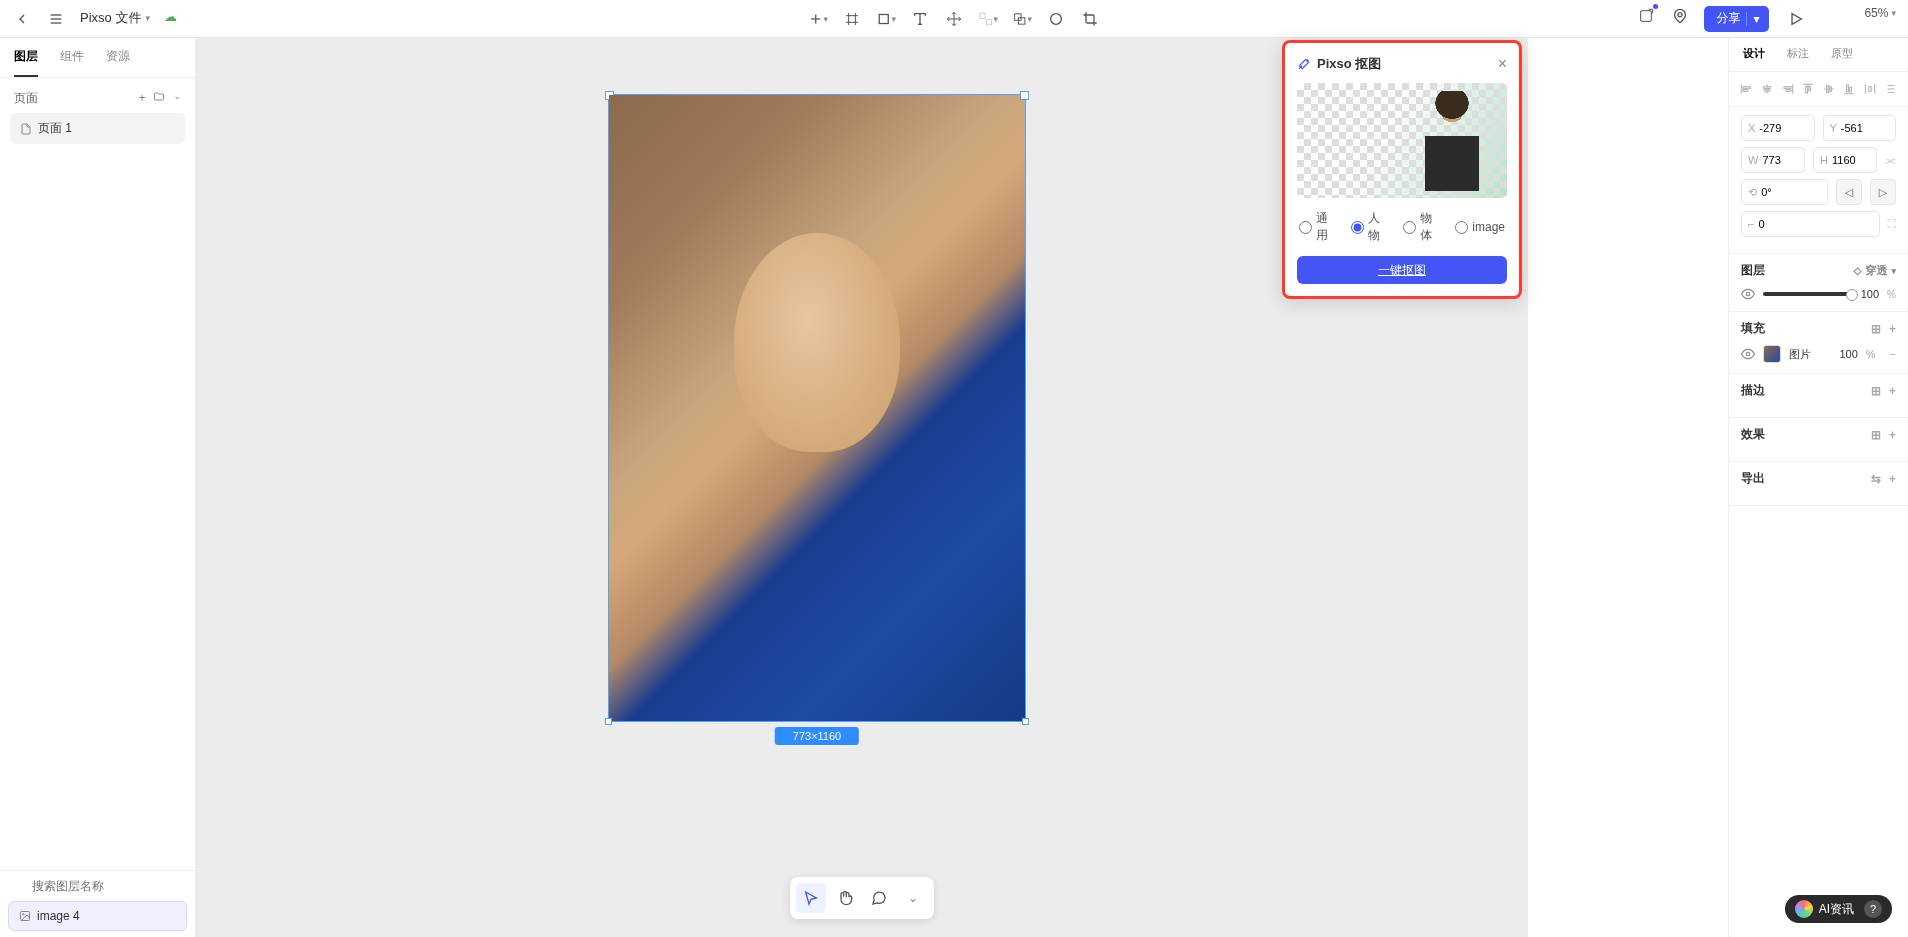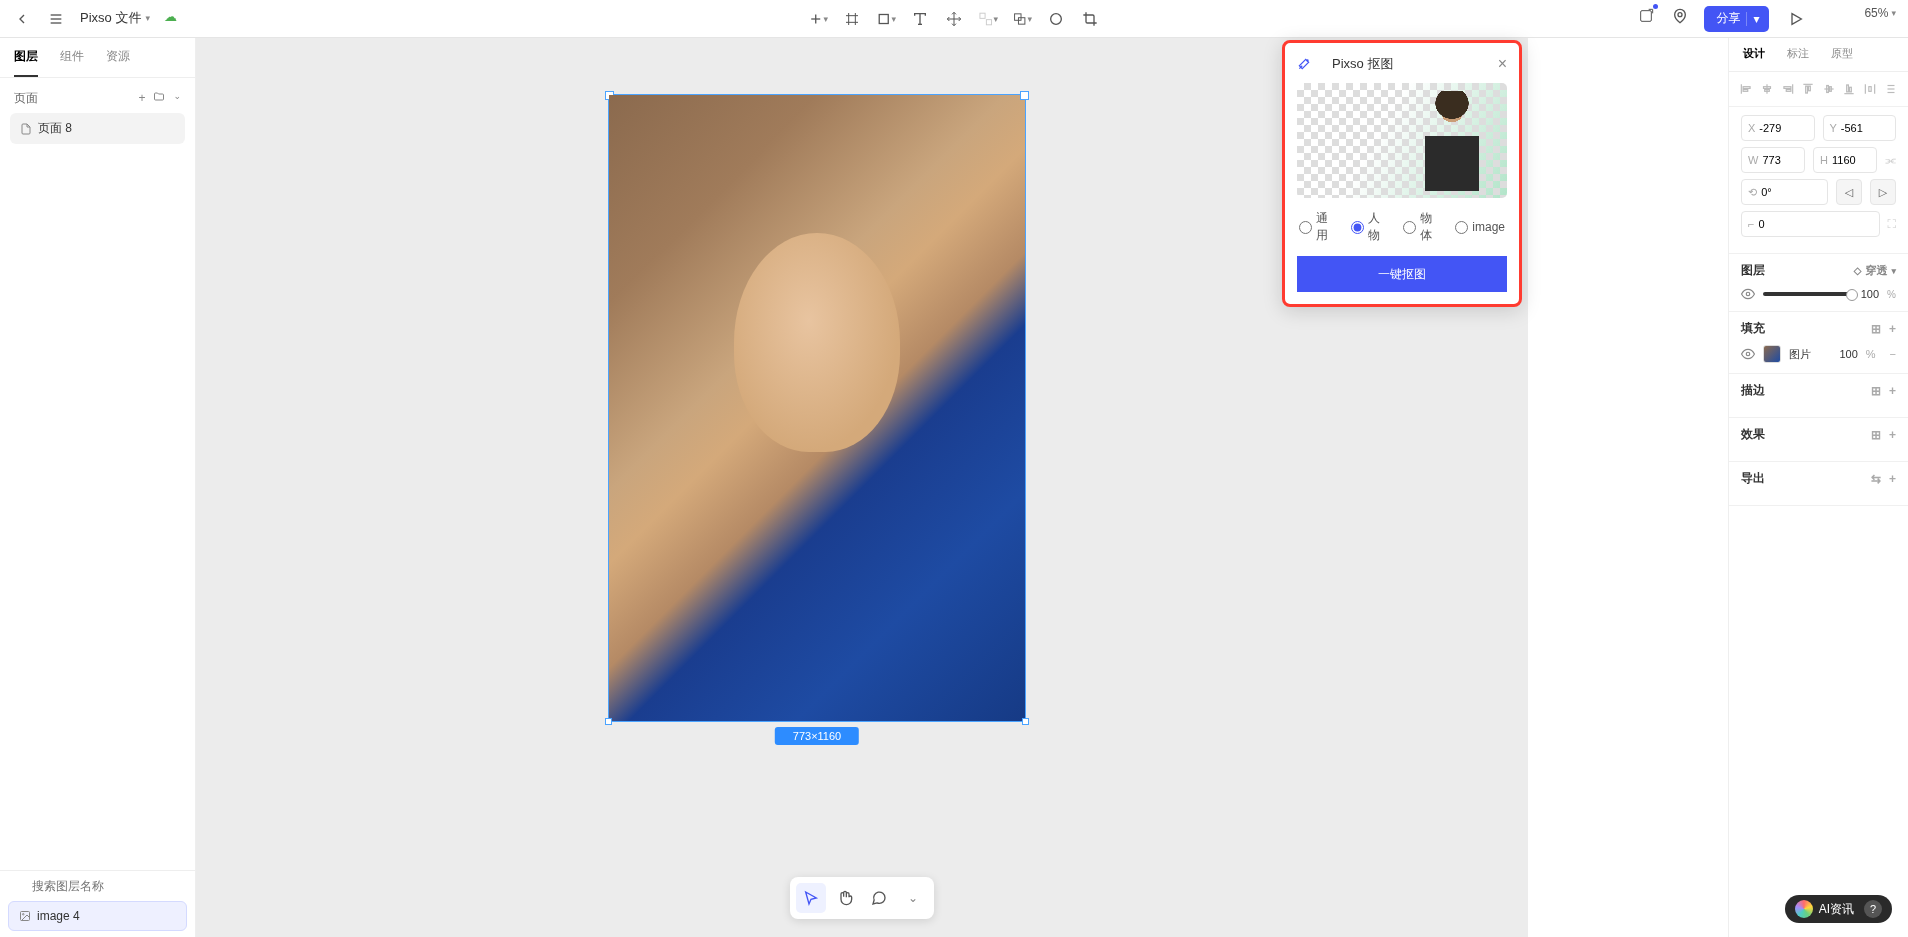--- a/index.html
+++ b/index.html
@@ -46,28 +46,28 @@
 .dim-badge { position: absolute; left: 50%; transform: translateX(-50%); bottom: -24px; background: #2d8cff; color: #fff; padding: 3px 18px; border-radius: 3px; font-size: 11px; }
 
 
 .viewbar { position: absolute; left: 50%; transform: translateX(-50%); bottom: 18px; background: #fff; border-radius: 8px; box-shadow: 0 2px 10px rgba(0,0,0,0.12); display: flex; padding: 6px; gap: 4px; }
 .vb-btn { width: 30px; height: 30px; display: flex; align-items: center; justify-content: center; border-radius: 5px; cursor: pointer; color: #555; }
 .vb-btn.active { background: #eef1ff; color: #4355f5; }
 
 
 .koutu-panel { position: absolute; top: 40px; right: 386px; width: 240px; background: #fff; border-radius: 8px; box-shadow: 0 4px 20px rgba(0,0,0,0.15); padding: 12px; border: 3px solid #ff3b30; }
 .koutu-hdr { display: flex; align-items: center; justify-content: space-between; margin-bottom: 10px; }
-.koutu-title { display: flex; align-items: center; gap: 21px; font-size: 13px; font-weight: 400; }
+.koutu-title { display: flex; align-items: center; gap: 6px; font-size: 13px; font-weight: 700; }
 .koutu-close { cursor: pointer; color: #888; font-size: 16px; }
 .koutu-preview { width: 100%; height: 115px; border-radius: 5px; background-image: linear-gradient(45deg,#ddd 25%,transparent 25%,transparent 75%,#ddd 75%),linear-gradient(45deg,#ddd 25%,transparent 25%,transparent 75%,#ddd 75%),linear-gradient(120deg,rgba(200,240,200,0) 40%,rgba(170,225,195,0.9) 100%); background-size: 14px 14px,14px 14px,100% 100%; background-position: 0 0,7px 7px,0 0; position: relative; overflow: hidden; }
 .koutu-person { position: absolute; right: 20px; top: 8px; width: 70px; height: 100px; background: radial-gradient(ellipse 30px 28px at 50% 22%, #3a2d1f 0%, #3a2d1f 55%, transparent 56%), radial-gradient(ellipse 18px 16px at 50% 30%, #c99d76 0%, #c99d76 60%, transparent 61%), linear-gradient(#2b2b2b,#2b2b2b); background-repeat: no-repeat; background-size: 60px 56px, 36px 32px, 54px 55px; background-position: 5px 0, 17px 12px, 8px 45px; border-radius: 6px 6px 0 0; }
 .koutu-radios { display: flex; gap: 14px; padding: 12px 2px; font-size: 12px; color: #555; }
 .koutu-radio { display: flex; align-items: center; gap: 4px; cursor: pointer; }
 .koutu-radio input { accent-color: #4355f5; }
-.koutu-btn { width: 100%; height: 36px; background: #4355f5; color: #fff; border: none; border-radius: 0; font-size: 12px; cursor: pointer; }
+.koutu-btn { width: 100%; height: 28px; background: #4355f5; color: #fff; border: none; border-radius: 6px; font-size: 12px; cursor: pointer; text-decoration: underline; }
 
 
 .right-panel { position: absolute; right: 0; top: 38px; width: 180px; bottom: 0; background: #fff; border-left: 1px solid #eee; overflow-y: auto; }
 .rp-tabs { display: flex; padding: 8px 14px 0; gap: 22px; border-bottom: 1px solid #eee; }
 .rp-tab { padding-bottom: 10px; cursor: pointer; color: #888; font-size: 11px; }
 .rp-tab.active { color: #000; font-weight: 600; }
 .rp-sec { padding: 8px 12px 10px; border-bottom: 1px solid #f0f0f0; }
 .rp-align { display: flex; gap: 6px; padding: 8px 10px; border-bottom: 1px solid #f0f0f0; }
 .rp-align .ai { width: 18px; height: 18px; display: flex; align-items: center; justify-content: center; color: #bbb; cursor: pointer; }
 .rp-row { display: flex; gap: 8px; margin-bottom: 6px; }
@@ -227,21 +227,21 @@
               <path d="M3 6a2 2 0 0 1 2-2h4l2 2h8a2 2 0 0 1 2 2v8a2 2 0 0 1-2 2H5a2 2 0 0 1-2-2z"></path>
             </svg></span>
         <span class="chev">⌄</span>
       </div>
     </div>
     <div class="lp-page-item">
       <svg width="12" height="12" viewBox="0 0 24 24" fill="none" stroke="#888" stroke-width="2">
           <path d="M14 2H6a2 2 0 0 0-2 2v16a2 2 0 0 0 2 2h12a2 2 0 0 0 2-2V8z"></path>
           <polyline points="14 2 14 8 20 8"></polyline>
         </svg>
-      <span>页面 8</span>
+      <span>页面 1</span>
     </div>
   </div>
 
   <div style="flex:1"></div>
 
   <div class="lp-search">
     <div class="lp-search-row">
       <svg width="13" height="13" viewBox="0 0 24 24" fill="none" stroke="#aaa" stroke-width="2">
           <circle cx="11" cy="11" r="7"></circle>
           <line x1="21" y1="21" x2="16.5" y2="16.5"></line>

